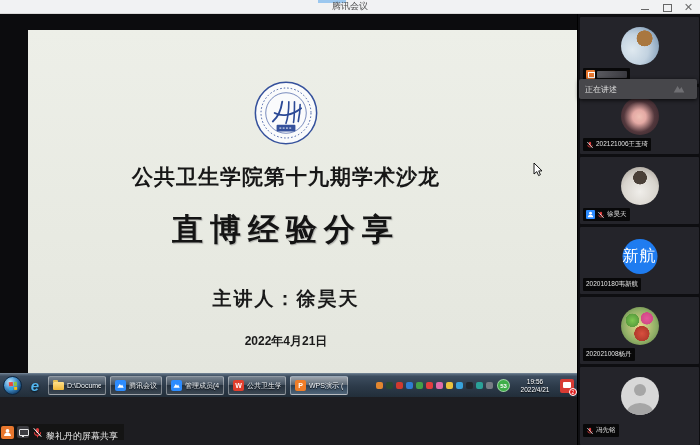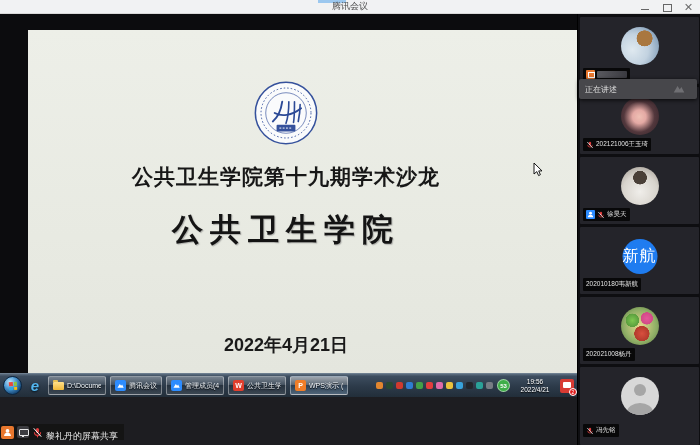--- a/index.html
+++ b/index.html
@@ -20,21 +20,21 @@
   .wc-close::before{transform:rotate(45deg);} .wc-close::after{transform:rotate(-45deg);}
 
   
   #shared{position:absolute;left:0;top:14px;width:643px;height:431px;background:#0c0c0e;}
   #slide{position:absolute;left:28px;top:16px;width:549px;height:343px;
     background:linear-gradient(180deg,#edefe8 0%,#e8eae2 60%,#e4e6de 100%);}
   #slide-content{position:absolute;left:0;top:0;width:516px;height:343px;text-align:center;color:#111;}
   .sl-line1{position:absolute;left:0;width:100%;top:133px;font-size:21px;font-weight:700;letter-spacing:1px;color:#171717;}
   .sl-line2{position:absolute;left:0;width:100%;top:179px;font-size:31px;font-weight:700;letter-spacing:7px;color:#141414;text-shadow:1px 1px 1px rgba(120,120,120,.5);}
   .sl-line3{position:absolute;left:0;width:100%;top:256px;font-size:19px;font-weight:700;letter-spacing:2px;color:#1a1a1a;}
-  .sl-line4{position:absolute;left:0;width:100%;top:303px;font-size:18px;font-weight:700;color:#1a1a1a;text-align:center;}
+  .sl-line4{position:absolute;left:0;width:100%;top:303px;font-size:12px;font-weight:700;color:#1a1a1a;text-align:center;}
   #logo{position:absolute;left:225px;top:50px;width:66px;height:66px;}
   #cursor{position:absolute;left:505px;top:133px;z-index:6;}
 
   
   #taskbar{position:absolute;left:0;top:359px;width:577px;height:24px;
     background:linear-gradient(180deg,#5c6e80 0%,#3d4d5f 10%,#2c3a49 55%,#222e3a 100%);
     border-top:1px solid #6e7f90;display:flex;align-items:center;gap:4px;padding:0 3px;z-index:5;}
   #start-orb{width:19px;height:19px;border-radius:50%;flex:0 0 auto;position:relative;
     background:radial-gradient(circle at 35% 30%,#bfe6fb 0%,#4a97d2 40%,#123f6b 80%);
     border:1px solid #0a2540;}
@@ -129,21 +129,22 @@
         <circle cx="35" cy="35" r="21.5" fill="none" stroke="#35519c" stroke-width="0.7"></circle>
         <path d="M21 44 C27 39 30 30 31 23" fill="none" stroke="#2c4a97" stroke-width="2" stroke-linecap="round"></path>
         <path d="M23 35 C30 39 41 38 51 30" fill="none" stroke="#2c4a97" stroke-width="2" stroke-linecap="round"></path>
         <path d="M38 23 C38 31 37 40 35 46" fill="none" stroke="#2c4a97" stroke-width="1.7" stroke-linecap="round"></path>
         <path d="M44 23 C44 31 44 39 43 45" fill="none" stroke="#2c4a97" stroke-width="1.7" stroke-linecap="round"></path>
         <path d="M50 26 C50 33 49 39 48 44" fill="none" stroke="#2c4a97" stroke-width="1.7" stroke-linecap="round"></path>
         <rect x="25" y="47.5" width="20" height="7" rx="1" fill="#35519c"></rect>
         <line x1="28" y1="51" x2="42" y2="51" stroke="#fff" stroke-width="1" stroke-dasharray="2 1.5"></line>
       </svg>
       <div class="sl-line1">公共卫生学院第十九期学术沙龙</div>
-      <div class="sl-line2">公共卫生学院</div>
+      <div class="sl-line2">直博经验分享</div>
+      <div class="sl-line3">主讲人：徐昊天</div>
       <div class="sl-line4">2022年4月21日</div>
     </div>
     <svg id="cursor" width="10" height="14" viewBox="0 0 10 14">
       <polygon points="1,0 1,11 3.8,8.6 5.6,12.6 7.4,11.7 5.7,7.9 9,7.9" fill="#fff" stroke="#000" stroke-width="0.9"></polygon>
     </svg>
   </div>
 
   <div id="taskbar">
     <div id="start-orb">
       <span class="flag">

